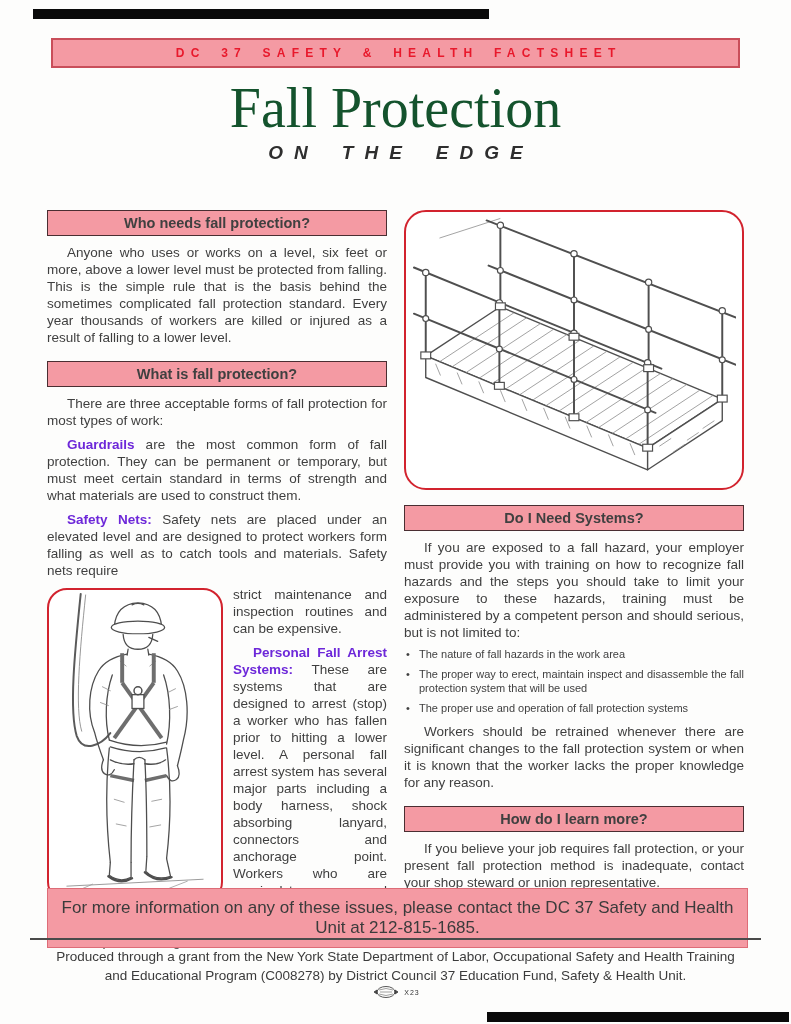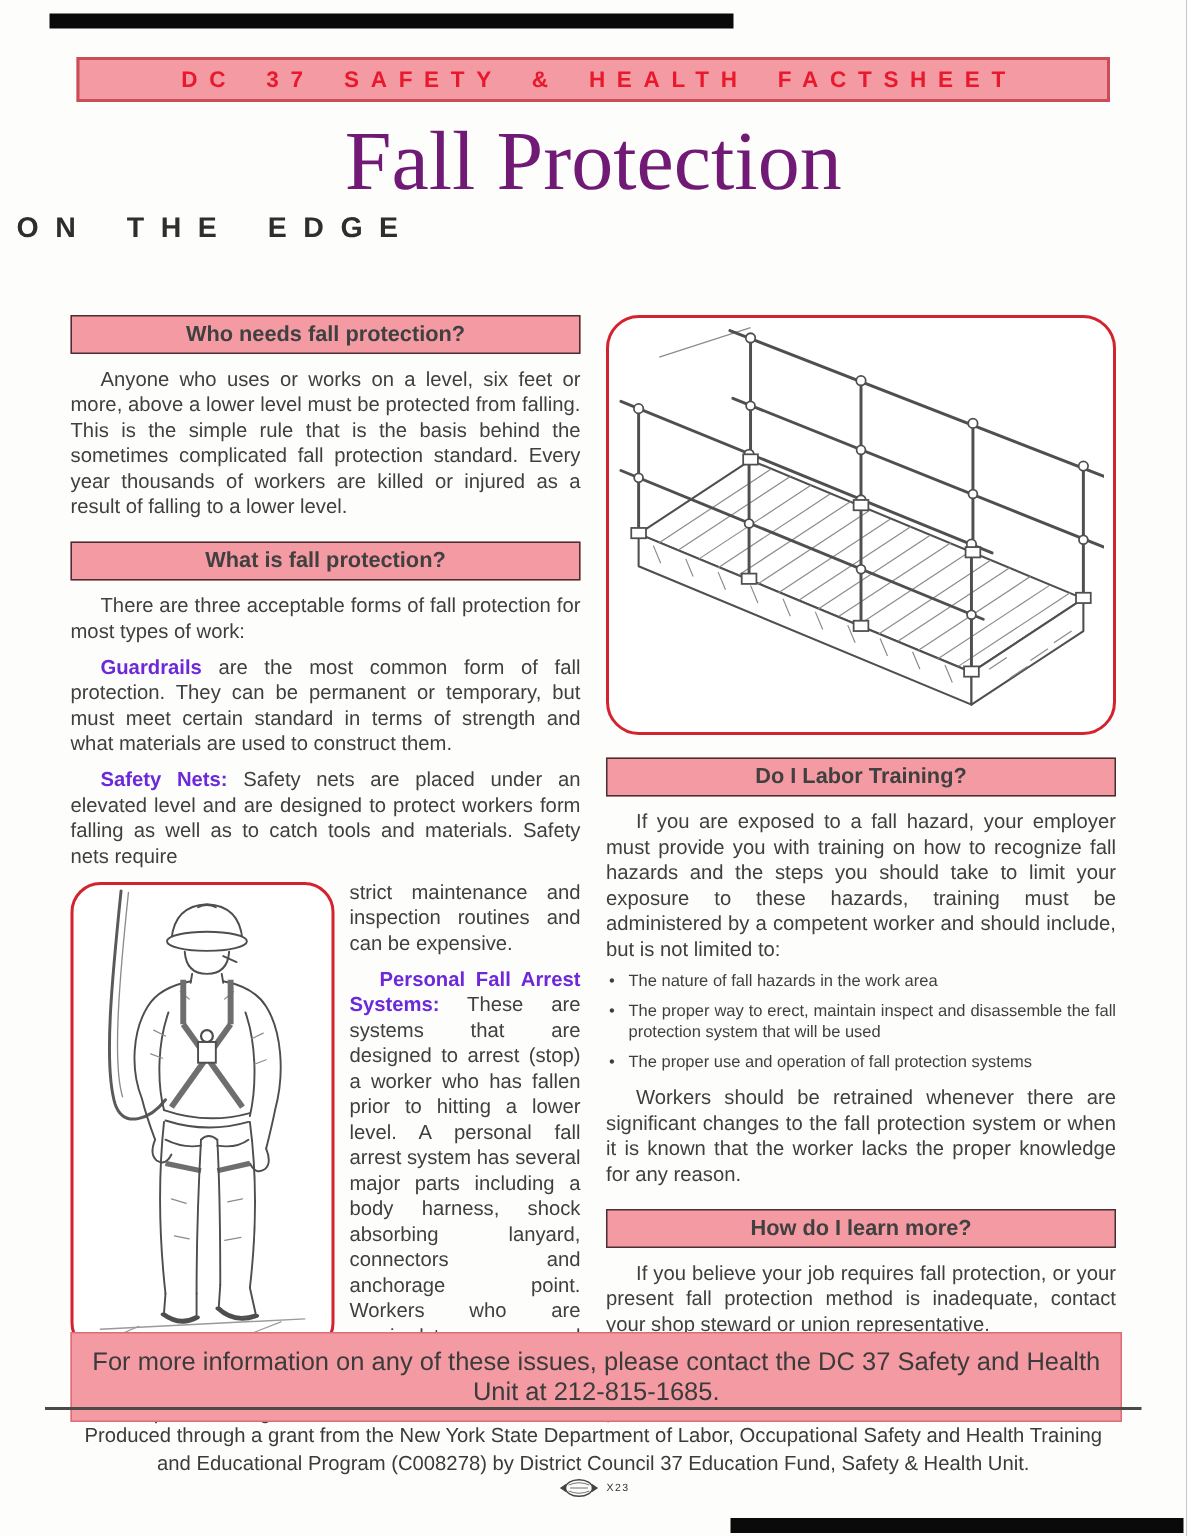--- a/index.html
+++ b/index.html
@@ -4,27 +4,27 @@
 <style>
   html,body{margin:0;padding:0;background:#9a9a9a;}
   .page{position:relative;width:791px;height:1024px;margin:0 auto;background:#fdfdfc;
         font-family:"Liberation Sans",sans-serif;color:#3f3f3f;overflow:hidden;}
 
   .bar-top{position:absolute;left:33px;top:9px;width:456px;height:10px;background:#0a0a0a;}
   .bar-bottom{position:absolute;left:487px;top:1012px;width:302px;height:10px;background:#0a0a0a;}
 
   .banner{position:absolute;left:51px;right:51px;top:38px;height:26px;background:#f49aa3;
           border:2px solid #c94e5a;display:flex;align-items:center;justify-content:center;}
-  .banner span{font-weight:bold;font-size:15px;letter-spacing:0.52em;word-spacing:0.5em;
+  .banner span{font-weight:bold;font-size:12px;letter-spacing:0.52em;word-spacing:0.5em;
                color:#e8192c;padding-left:0.52em;white-space:nowrap;}
 
   .title{position:absolute;top:80px;left:0;right:0;text-align:center;
-         font-family:"Liberation Serif",serif;font-size:56px;line-height:1;color:#701a75;}
-  .subtitle{position:absolute;top:142px;left:0;right:0;text-align:left;font-weight:bold;
-            font-size:19px;letter-spacing:0.58em;word-spacing:0.35em;color:#2e2e2e;padding-left:0.58em;}
+         font-family:"Liberation Serif",serif;font-size:56px;line-height:1;color:#14532d;}
+  .subtitle{position:absolute;top:142px;left:0;right:0;text-align:center;font-weight:bold;
+            font-size:19px;letter-spacing:0.58em;word-spacing:0.35em;color:#2e2e2e;padding-left:0.58em;font-style:italic;}
 
   .cols{position:absolute;top:210px;left:47px;width:697px;display:flex;gap:17px;}
   .col{width:340px;}
 
   .sec-h{background:#f49aa3;border:1.5px solid #4a2e32;color:#404040;font-weight:bold;
          font-size:14.5px;text-align:center;padding:4px 2px;margin:0 0 8px;}
   .mt{margin-top:15px;}
   p{margin:0 0 7px;text-align:justify;font-size:13.5px;line-height:1.26;}
   .ind{text-indent:20px;}
   .lead{color:#6d28d9;}
@@ -196,22 +196,22 @@
               <rect x="236" y="151" width="10" height="7"></rect>
               <rect x="311" y="182" width="10" height="7"></rect>
             <rect x="9" y="138" width="10" height="7"></rect>
               <rect x="84" y="169" width="10" height="7"></rect>
               <rect x="160" y="201" width="10" height="7"></rect>
               <rect x="235" y="232" width="10" height="7"></rect>
           </g>
         </svg>
       </div>
 
-      <div class="sec-h">Do I Labor Training?</div>
-      <p class="ind">If you are exposed to a fall hazard, your employer must provide you with training on how to recognize fall hazards and the steps you should take to limit your exposure to these hazards, training must be administered by a competent worker and should include, but is not limited to:</p>
+      <div class="sec-h">Do I Need Systems?</div>
+      <p class="ind">If you are exposed to a fall hazard, your employer must provide you with training on how to recognize fall hazards and the steps you should take to limit your exposure to these hazards, training must be administered by a competent person and should serious, but is not limited to:</p>
       <ul class="bullets">
         <li>The nature of fall hazards in the work area</li>
         <li>The proper way to erect, maintain inspect and disassemble the fall protection system that will be used</li>
         <li>The proper use and operation of fall protection systems</li>
       </ul>
       <p class="ind">Workers should be retrained whenever there are significant changes to the fall protection system or when it is known that the worker lacks the proper knowledge for any reason.</p>
 
       <div class="sec-h mt">How do I learn more?</div>
       <p class="ind">If you believe your job requires fall protection, or your present fall protection method is inadequate, contact your shop steward or union representative.</p>
       <p class="ind">Remember, a fall from as low as six feet can cause serious bodily injury or be fatal. Make sure you are protected.</p>

